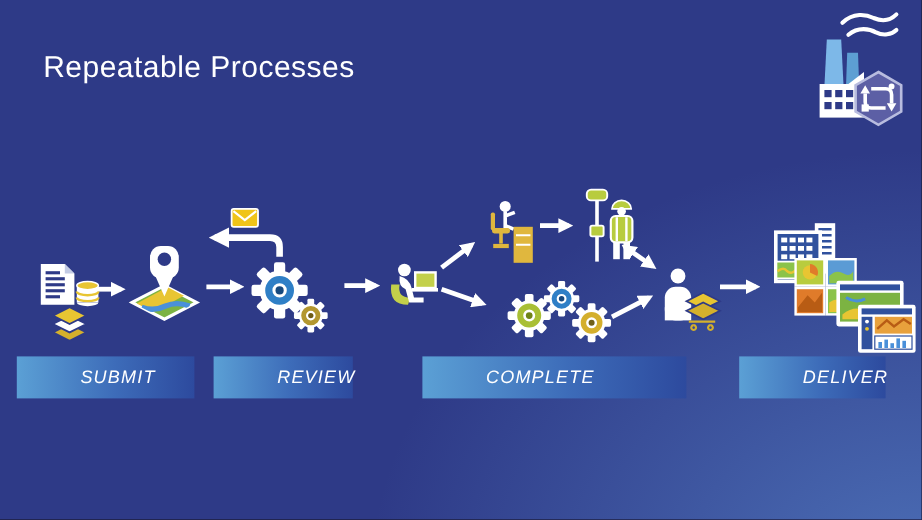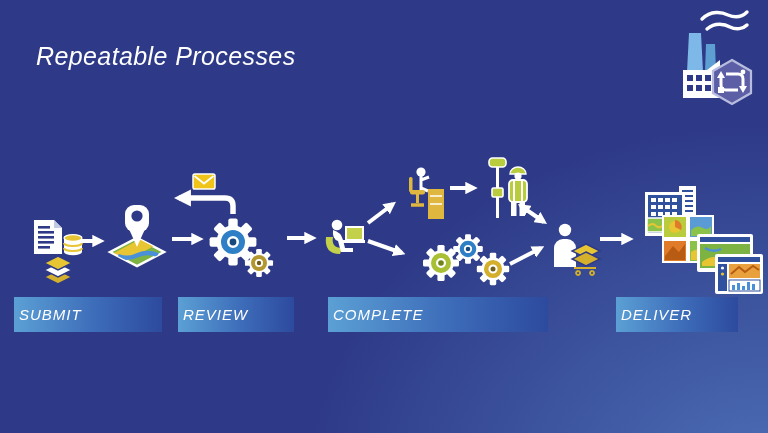--- a/index.html
+++ b/index.html
@@ -6,32 +6,32 @@
   .slide{
     position:relative;
     width:768px;height:433px;
     overflow:hidden;
     background:#2e3a87;
     background-image:radial-gradient(640px 500px at 100% 112%, rgba(96,146,214,.60), rgba(96,146,214,0) 72%);
     font-family:"Liberation Sans", sans-serif;
   }
   .title{
     position:absolute;left:36px;top:42px;
-    color:#ffffff;font-size:25px;font-weight:400;letter-spacing:.4px;font-style:italic;
+    color:#ffffff;font-size:25px;font-weight:400;letter-spacing:.4px;
   }
   .flow-svg{position:absolute;left:0;top:0;}
   .bar{
     position:absolute;top:297px;height:35px;
     background:linear-gradient(90deg,#5ba0d5 0%,#3d6cb9 55%,#2d4a9e 100%);
   }
   .bar span{
     display:block;
     padding-left:5px;line-height:35px;
     color:#ffffff;font-size:15px;font-style:italic;
-    letter-spacing:1px;font-weight:400;
+    letter-spacing:1px;font-weight:400;margin-left:48px;
   }
 </style>
 </head>
 <body>
 
 <div class="slide">
 
   <div class="title">Repeatable Processes</div>
 
   <svg class="flow-svg" width="768" height="433" viewBox="0 0 768 433">
@@ -279,20 +279,20 @@
       </g>
     </g>
   </svg>
 
   <div class="bar" style="left:14px;width:148px">
     <span>SUBMIT</span>
   </div>
   <div class="bar" style="left:178px;width:116px">
     <span>REVIEW</span>
   </div>
-  <div class="bar" style="left:328px;width:220px">
+  <div class="bar" style="left:352px;width:220px">
     <span>COMPLETE</span>
   </div>
   <div class="bar" style="left:616px;width:122px">
     <span>DELIVER</span>
   </div>
 
 </div>
 
 </body></html>

